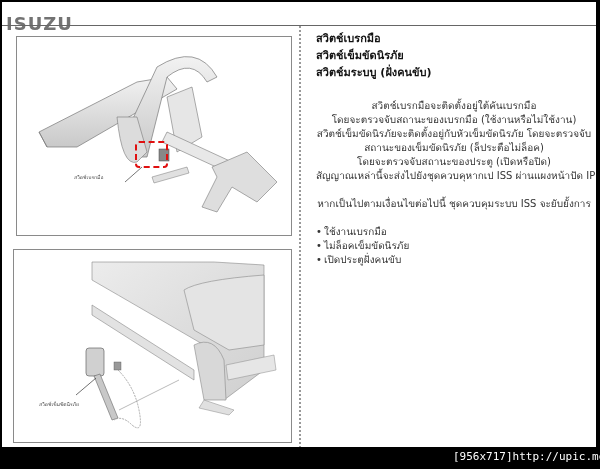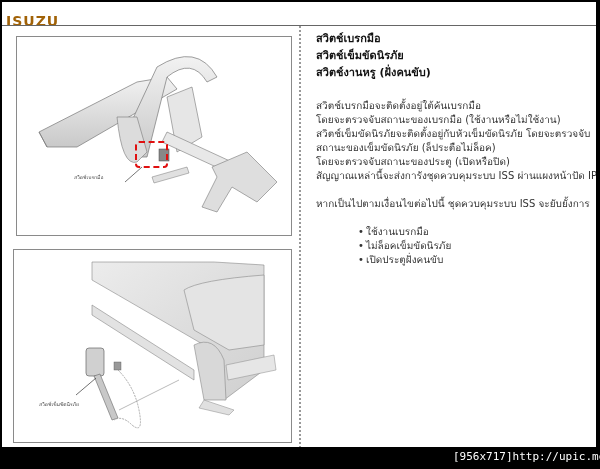--- a/index.html
+++ b/index.html
@@ -4,22 +4,22 @@
   <style>
     * { box-sizing: border-box; margin: 0; padding: 0; }
     html, body { width: 600px; height: 469px; overflow: hidden; background: #000; }
     body { position: relative; font-family: "DejaVu Sans", sans-serif; }
     .page {
       position: absolute; left: 2px; top: 2px; width: 594px; height: 445px;
       background: #fff;
     }
     .logo {
       position: absolute; left: 4px; top: 11px;
-      font-family: "DejaVu Sans", sans-serif; font-weight: bold; font-size: 14px;
-      letter-spacing: 1px; color: #a16207;
+      font-family: "DejaVu Sans", sans-serif; font-weight: bold; font-size: 18px;
+      letter-spacing: 1px; color: #737373;
     }
     .header-rule {
       position: absolute; left: 2px; top: 25px; width: 594px; height: 1px; background: #666;
     }
     .right-edge {
       position: absolute; right: 0; top: 0; width: 4px; height: 469px; background: #000;
     }
     .figure {
       position: absolute; background: #fff; border: 1px solid #8a8a8a;
     }
@@ -30,22 +30,22 @@
       background-image: linear-gradient(#999 50%, transparent 50%);
       background-size: 2px 4px;
     }
     .text-col {
       position: absolute; left: 316px; top: 30px; width: 276px;
       font-size: 10px; color: #333; line-height: 14px;
     }
     .title-line { font-weight: bold; font-size: 11px; color: #111; line-height: 17px; }
     .titles { margin-bottom: 18px; }
     .para { margin-bottom: 14px; }
-    .para div { white-space: nowrap; }
-    .bullets div { white-space: nowrap; margin-left: 42px; }
+    .para div { white-space: nowrap; text-align: center; }
+    .bullets div { white-space: nowrap; }
     .bullets .dot { display: inline-block; width: 8px; }
     .callout {
       position: absolute; font-size: 5px; color: #444; white-space: nowrap;
     }
     .redbox {
       position: absolute; border: 2px dashed #e01010; border-radius: 4px;
     }
     .watermark {
       position: absolute; left: 453px; top: 450px;
       font-family: "DejaVu Sans Mono", monospace; font-size: 11px; color: #fff; white-space: nowrap;
@@ -118,29 +118,29 @@
   </svg>
   <div class="callout" style="left:25px; top:150px;">สวิตช์เข็มขัดนิรภัย</div>
 </div>
 
 <div class="divider"></div>
 
 <div class="text-col">
   <div class="titles">
     <div class="title-line">สวิตช์เบรกมือ</div>
     <div class="title-line">สวิตช์เข็มขัดนิรภัย</div>
-    <div class="title-line">สวิตช์งานหรู (ฝั่งคนขับ)</div>
+    <div class="title-line">สวิตช์มระบบู (ฝั่งคนขับ)</div>
   </div>
   <div class="para">
     <div>สวิตช์เบรกมือจะติดตั้งอยู่ใต้คันเบรกมือ</div>
     <div>โดยจะตรวจจับสถานะของเบรกมือ (ใช้งานหรือไม่ใช้งาน)</div>
     <div>สวิตช์เข็มขัดนิรภัยจะติดตั้งอยู่กับหัวเข็มขัดนิรภัย โดยจะตรวจจับ</div>
     <div>สถานะของเข็มขัดนิรภัย (ล็ประตือไม่ล็อค)</div>
     <div>โดยจะตรวจจับสถานะของประตู (เปิดหรือปิด)</div>
-    <div>สัญญาณเหล่านี้จะส่งการังชุดควบคุมระบบ ISS ผ่านแผงหน้าปัด IP</div>
+    <div>สัญญาณเหล่านี้จะส่งไปยังชุดควบคุหากเป ISS ผ่านแผงหน้าปัด IP</div>
   </div>
   <div class="para">
     <div>หากเป็นไปตามเงื่อนไขต่อไปนี้ ชุดควบคุมระบบ ISS จะยับยั้งการ</div>
   </div>
   <div class="bullets">
     <div><span class="dot">•</span><span>ใช้งานเบรกมือ</span></div>
     <div><span class="dot">•</span><span>ไม่ล็อคเข็มขัดนิรภัย</span></div>
     <div><span class="dot">•</span><span>เปิดประตูฝั่งคนขับ</span></div>
   </div>
 </div>

